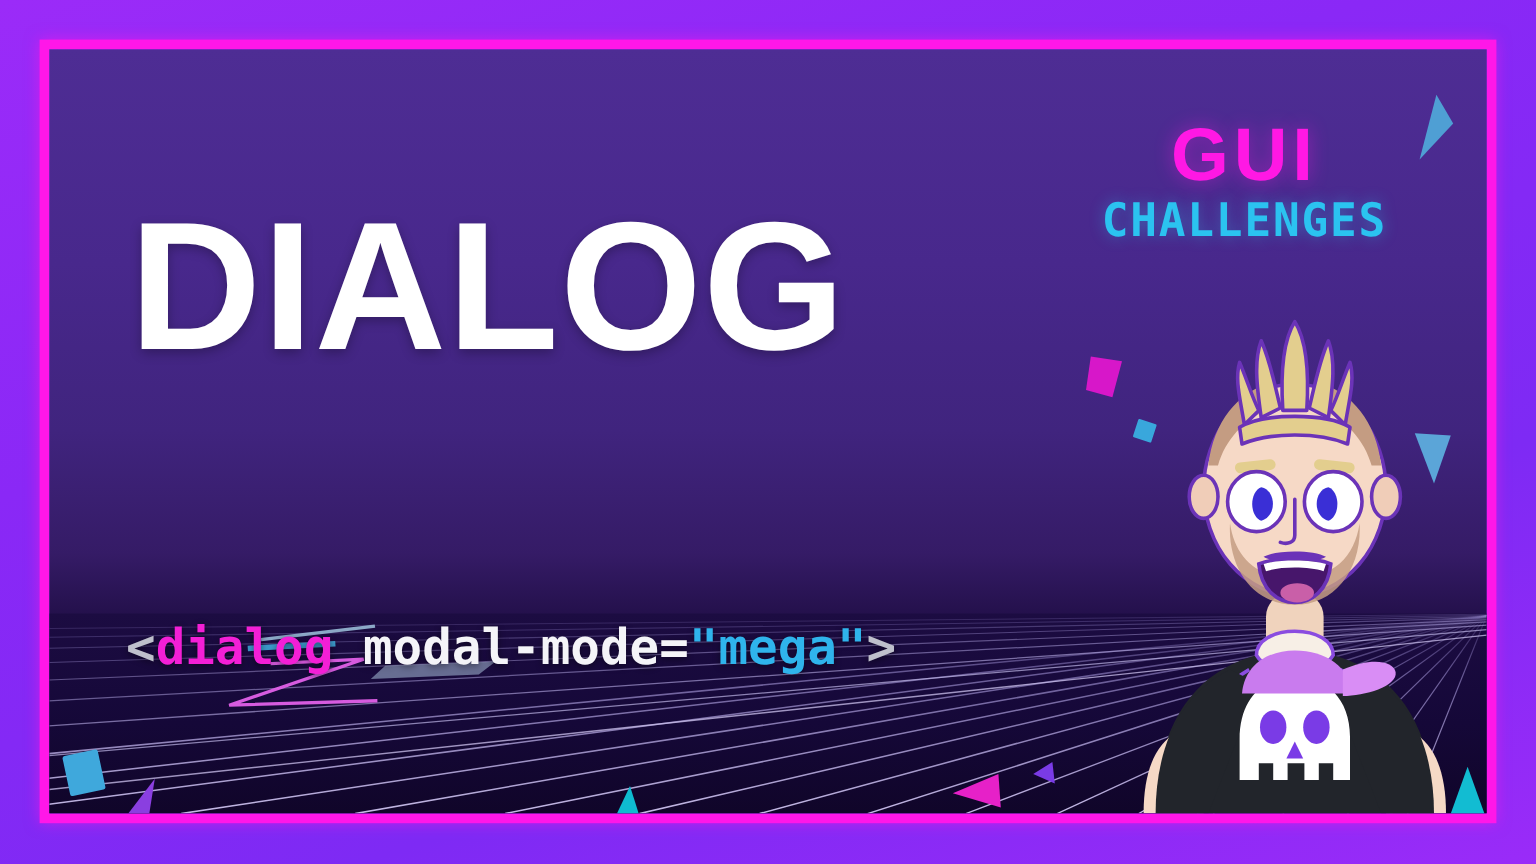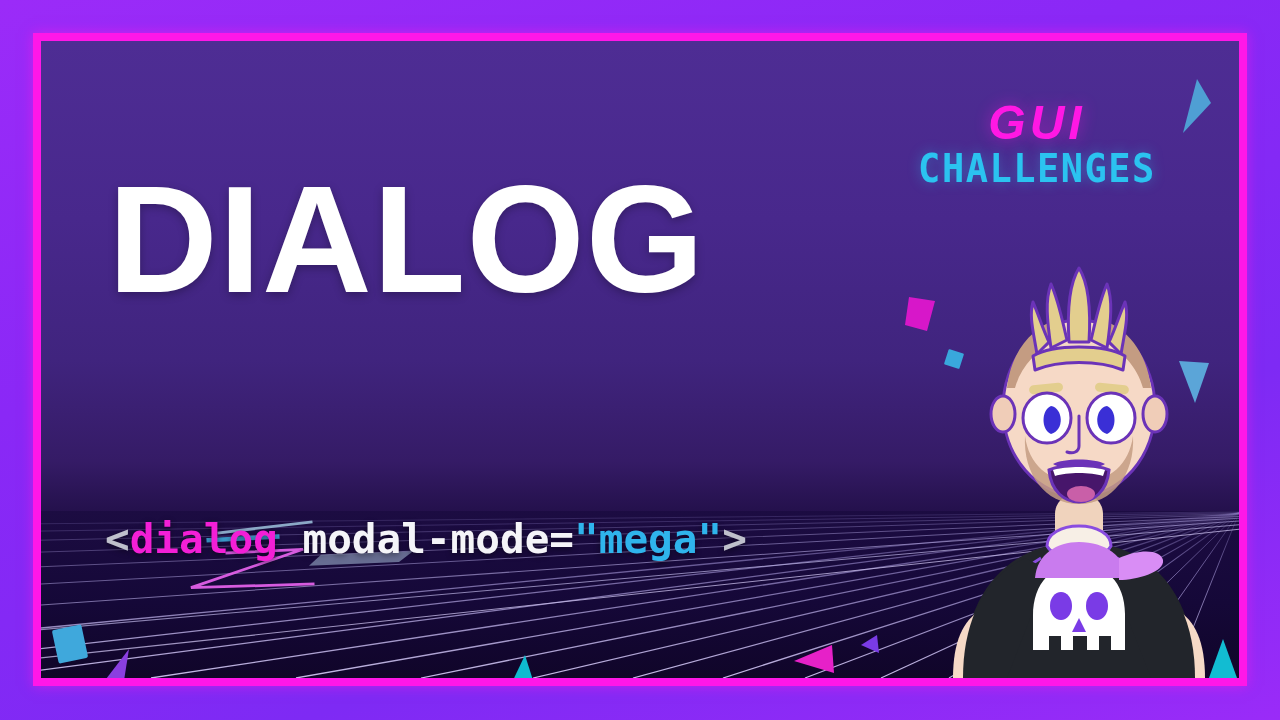--- a/index.html
+++ b/index.html
@@ -42,22 +42,22 @@
     white-space:pre; text-shadow:0 2px 6px rgba(0,0,0,.45);
   }
   #code .ln{ display:block; }
   .tok-br{ color:#BFC0CC; }
   .tok-tag{ color:#F31FD6; }
   .tok-attr{ color:#F4F4F8; }
   .tok-val{ color:#2FB4EC; }
   
   #logo{ position:absolute; right:52px; top:58px; text-align:center; width:300px; }
   #logo-gui{
-    font-size:48px; font-weight:700; letter-spacing:4px; line-height:1;
-    color:#FF18E4; text-shadow:0 0 16px rgba(255,24,228,.45);font-style:italic;
+    font-size:62px; font-weight:700; letter-spacing:4px; line-height:1;
+    color:#FF18E4; text-shadow:0 0 16px rgba(255,24,228,.45);
   }
   #logo-chal{
     font-size:37px; font-weight:700; letter-spacing:1.5px; line-height:1.25;
     color:#2BC3F0; font-family:"DejaVu Sans Mono","Liberation Mono",monospace;
     text-shadow:0 0 12px rgba(43,195,240,.4);
     transform:scaleY(1.04);
   }
   
   #avatar{ position:absolute; right:10px; bottom:0; width:300px; height:420px; }
   #avatar svg{ display:block; width:100%; height:100%; }

